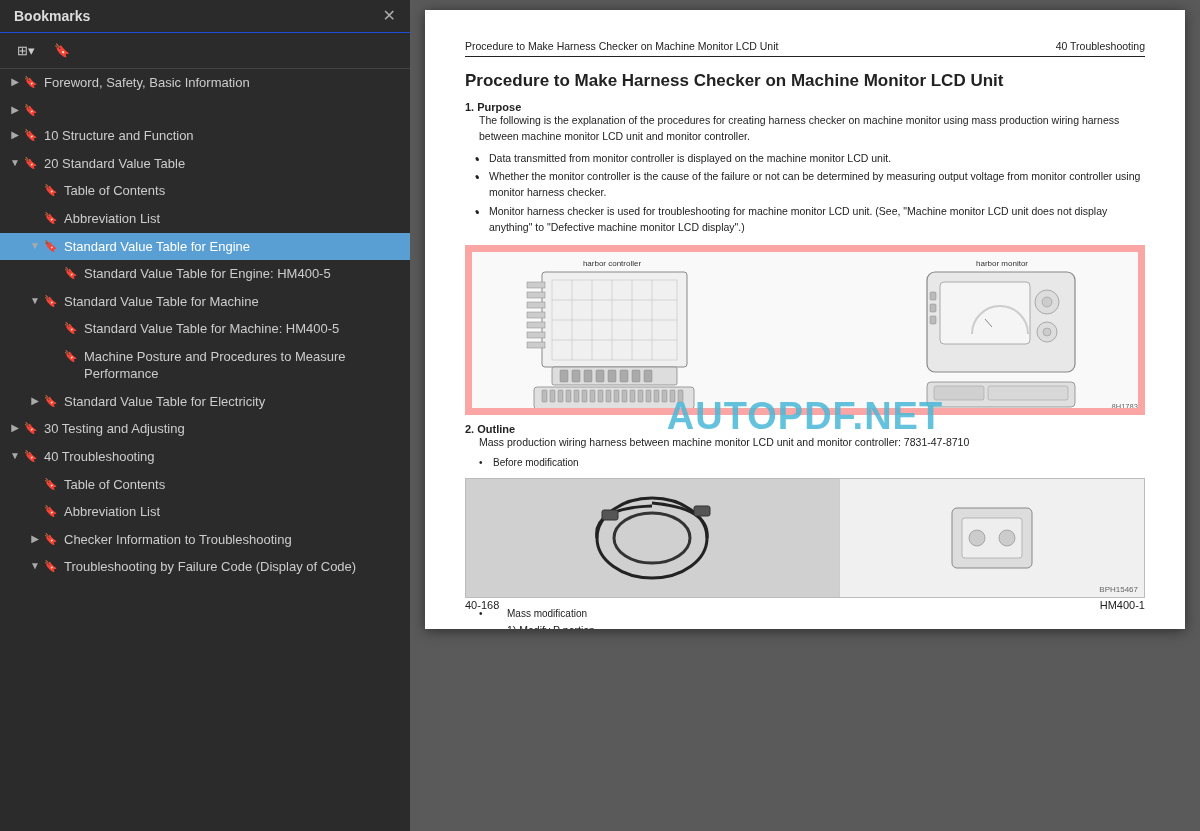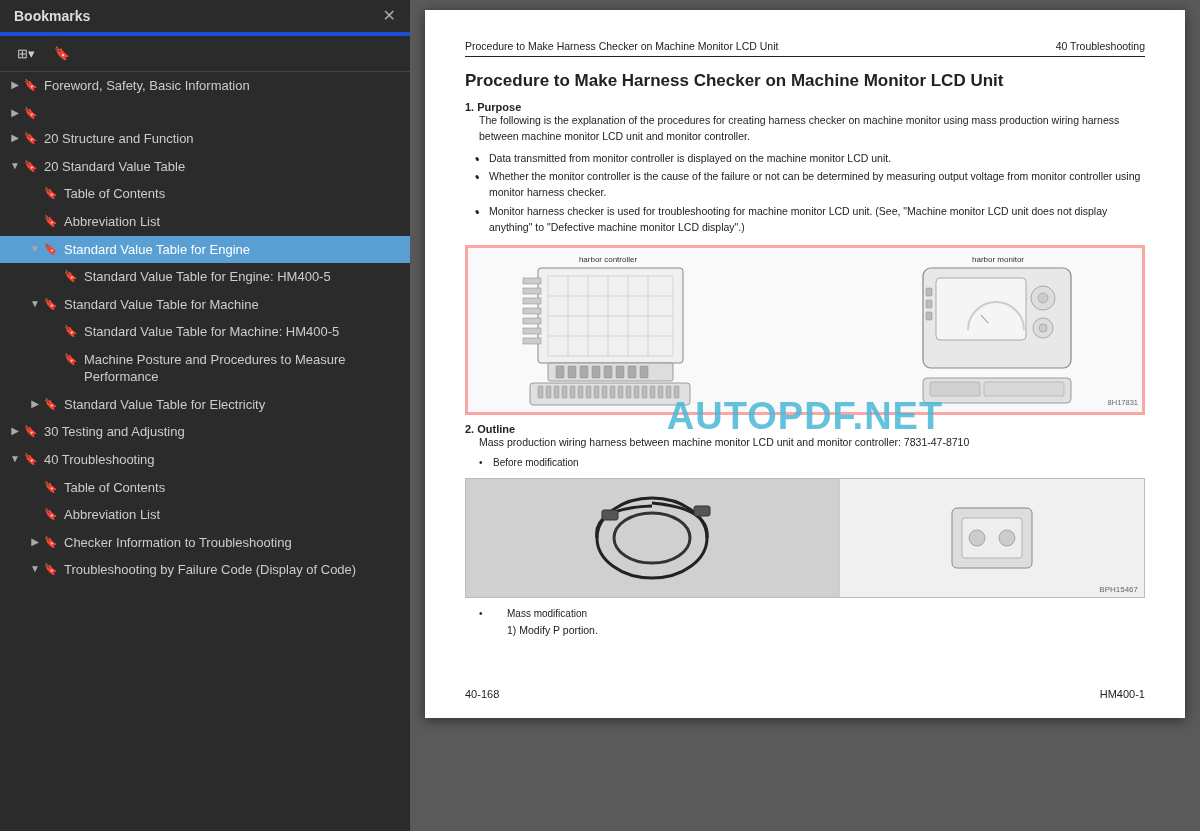--- a/index.html
+++ b/index.html
@@ -14,21 +14,21 @@
       flex-direction: column;
       height: 831px;
       overflow: hidden;
     }
     .sidebar-header {
       display: flex;
       align-items: center;
       justify-content: space-between;
       padding: 8px 14px;
       background: #2b2b2b;
-      border-bottom: 4px solid #1d4ed8;
+      border-bottom: 1px solid #1d4ed8;
     }
     .sidebar-title {
       color: #ddd;
       font-size: 14px;
       font-weight: 600;
     }
     .sidebar-close {
       color: #aaa;
       font-size: 16px;
       cursor: pointer;
@@ -132,21 +132,21 @@
       pointer-events: none;
       letter-spacing: 1px;
       white-space: nowrap;
     }
 
     
     .page-panel {
       width: 760px;
       background: #fff;
       padding: 30px 40px 30px 40px;
-      height: 708px;
+      height: 619px;
       overflow: hidden;
       box-shadow: 0 2px 12px rgba(0,0,0,0.5);
       font-family: Arial, sans-serif;
       font-size: 11px;
       color: #222;
       position: relative;
     }
 
     .page-header-line {
       display: flex;
@@ -192,21 +192,21 @@
       margin-bottom: 3px;
       position: relative;
     }
     .bullet-item::before {
       content: '•';
       position: absolute;
       left: -14px;
     }
 
     .diagram-box {
-      border: 3px solid #fca5a5;
+      border: 7px solid #fca5a5;
       width: 100%;
       height: 170px;
       background: #f9f9f9;
       margin: 10px 0 8px 0;
       display: flex;
       align-items: center;
       justify-content: center;
       position: relative;
       overflow: hidden;
     }
@@ -317,21 +317,21 @@
         <span class="bm-bookmark">🔖</span>
         <span class="bm-label">Foreword, Safety, Basic Information</span>
       </div>
       <div class="bm-item bm-indent-0">
         <span class="bm-toggle">▶</span>
         <span class="bm-bookmark">🔖</span>
       </div>
       <div class="bm-item bm-indent-0">
         <span class="bm-toggle">▶</span>
         <span class="bm-bookmark">🔖</span>
-        <span class="bm-label">20 Structure and Function</span>
+        <span class="bm-label">10 Structure and Function</span>
       </div>
       <div class="bm-item bm-indent-0">
         <span class="bm-toggle">▼</span>
         <span class="bm-bookmark">🔖</span>
         <span class="bm-label">20 Standard Value Table</span>
       </div>
       <div class="bm-item bm-indent-1">
         <span class="bm-toggle"></span>
         <span class="bm-bookmark">🔖</span>
         <span class="bm-label">Table of Contents</span>

